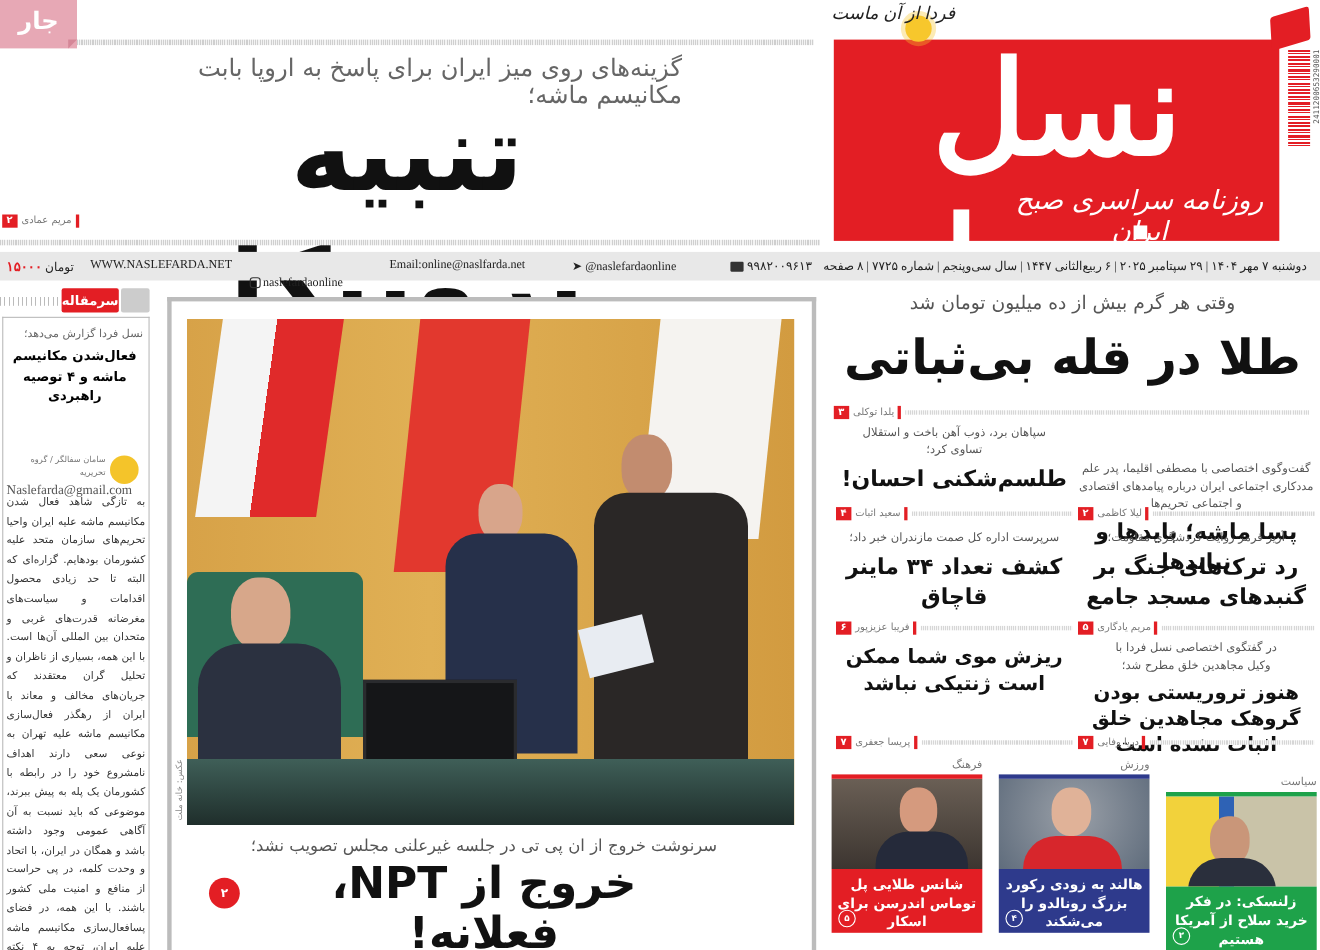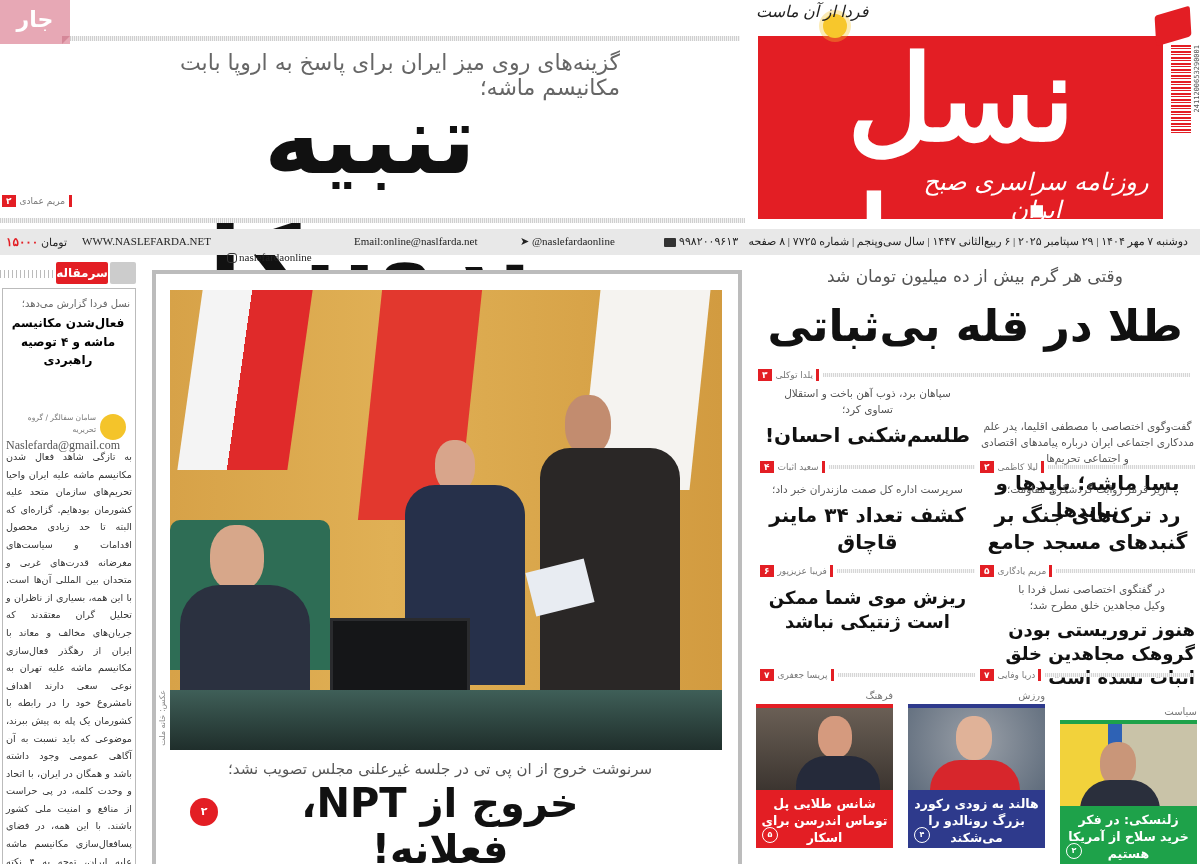--- a/index.html
+++ b/index.html
@@ -171,21 +171,21 @@
 </div>
 <div class="story" style="left:760px; top:564px; height:14px;">
   <div class="blines">
     <span class="badge-num">۶</span>
     <span style="font-size:9px;color:#777;margin-left:4px;">فریبا عزیزپور</span>
     <span style="width:3px;height:12px;background:#e31e24;margin-left:3px;"></span>
     <span class="rule"></span>
   </div>
 </div>
 
-<div class="story rtl" style="left:980px; top:582px;text-align:right;">
+<div class="story rtl" style="left:980px; top:582px;">
   <div class="kick" style="padding:0 30px;">در گفتگوی اختصاصی نسل فردا با وکیل مجاهدین خلق مطرح شد؛</div>
   <div class="hd" style="font-size:18px;">هنوز تروریستی بودن گروهک مجاهدین خلق اثبات نشده است</div>
 </div>
 <div class="story rtl" style="left:760px; top:582px;">
   <div class="hd" style="font-size:18px;">ریزش موی شما ممکن است ژنتیکی نباشد</div>
 </div>
 
 <div class="story" style="left:980px; top:668px; height:14px;">
   <div class="blines">
     <span class="badge-num">۷</span>

